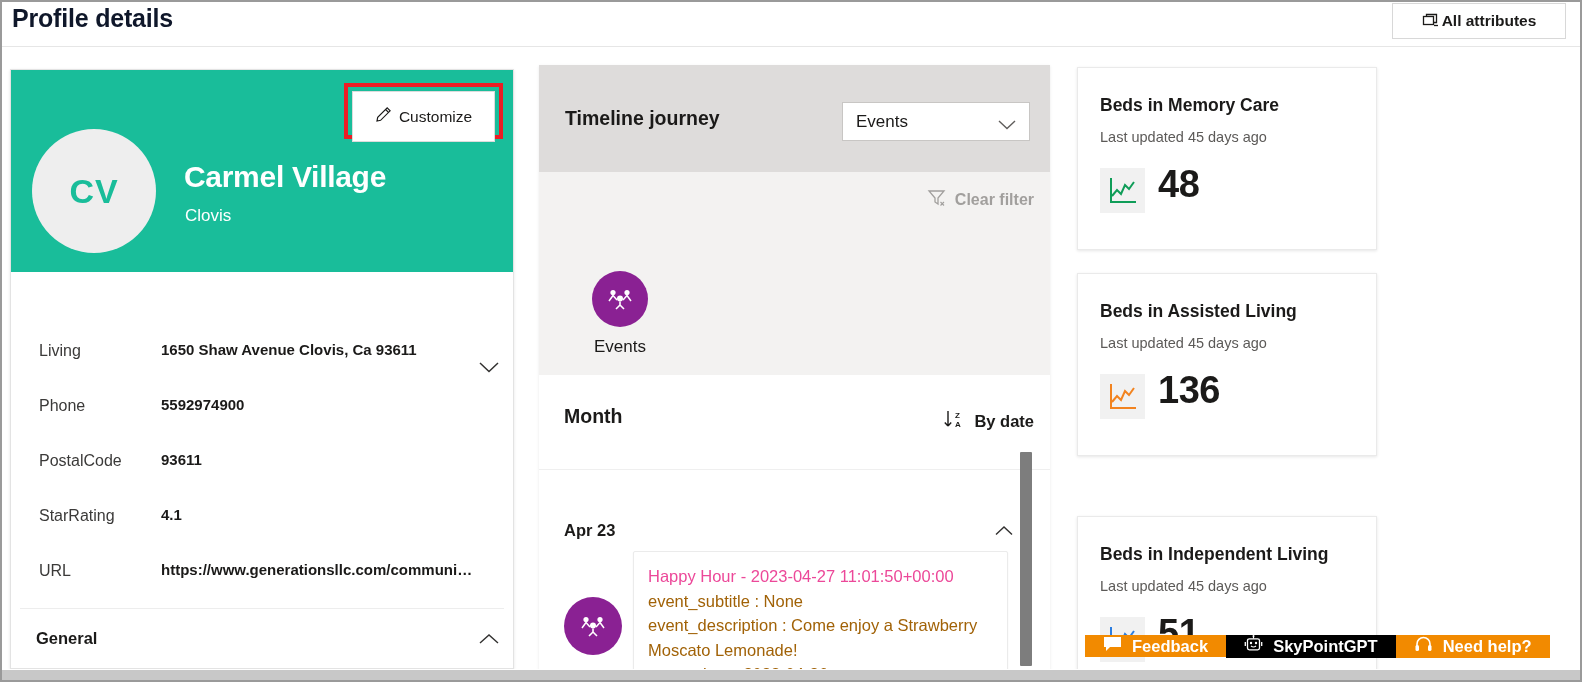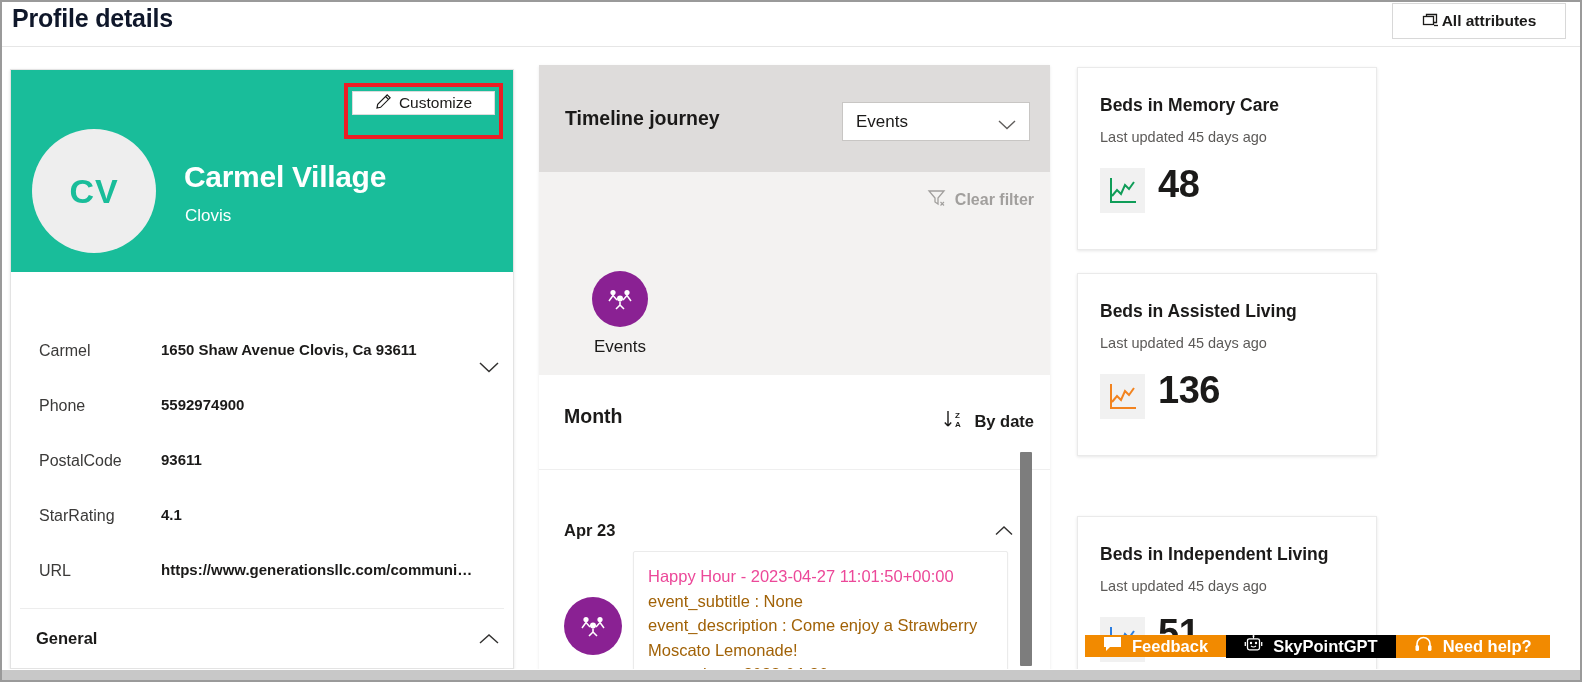--- a/index.html
+++ b/index.html
@@ -92,21 +92,21 @@
     width: 159px;
     height: 56px;
     border: 4px solid #ec1c24;
     box-sizing: border-box;
   }
   .customize-btn {
     position: absolute;
     left: 341px;
     top: 21px;
     width: 143px;
-    height: 24px;
+    height: 51px;
     background: #ffffff;
     border: 1px solid #dcdcdc;
     box-sizing: border-box;
     display: flex;
     align-items: center;
     justify-content: center;
     gap: 7px;
     font-size: 15.5px;
     color: #1b1a19;
     cursor: pointer;
@@ -536,21 +536,21 @@
     <div class="collapse-row">
       <span class="chev">
         <svg width="22" height="13" viewBox="0 0 22 13">
           <path d="M2 2 L11 10.5 L20 2" fill="none" stroke="#323130" stroke-width="1.5"></path>
         </svg>
       </span>
     </div>
 
     <div class="attr-list">
       <div class="attr-row">
-        <div class="attr-key">Carmel</div>
+        <div class="attr-key">Living</div>
         <div class="attr-val">1650 Shaw Avenue Clovis, Ca 93611</div>
       </div>
       <div class="attr-row">
         <div class="attr-key">Phone</div>
         <div class="attr-val">5592974900</div>
       </div>
       <div class="attr-row">
         <div class="attr-key">PostalCode</div>
         <div class="attr-val">93611</div>
       </div>

